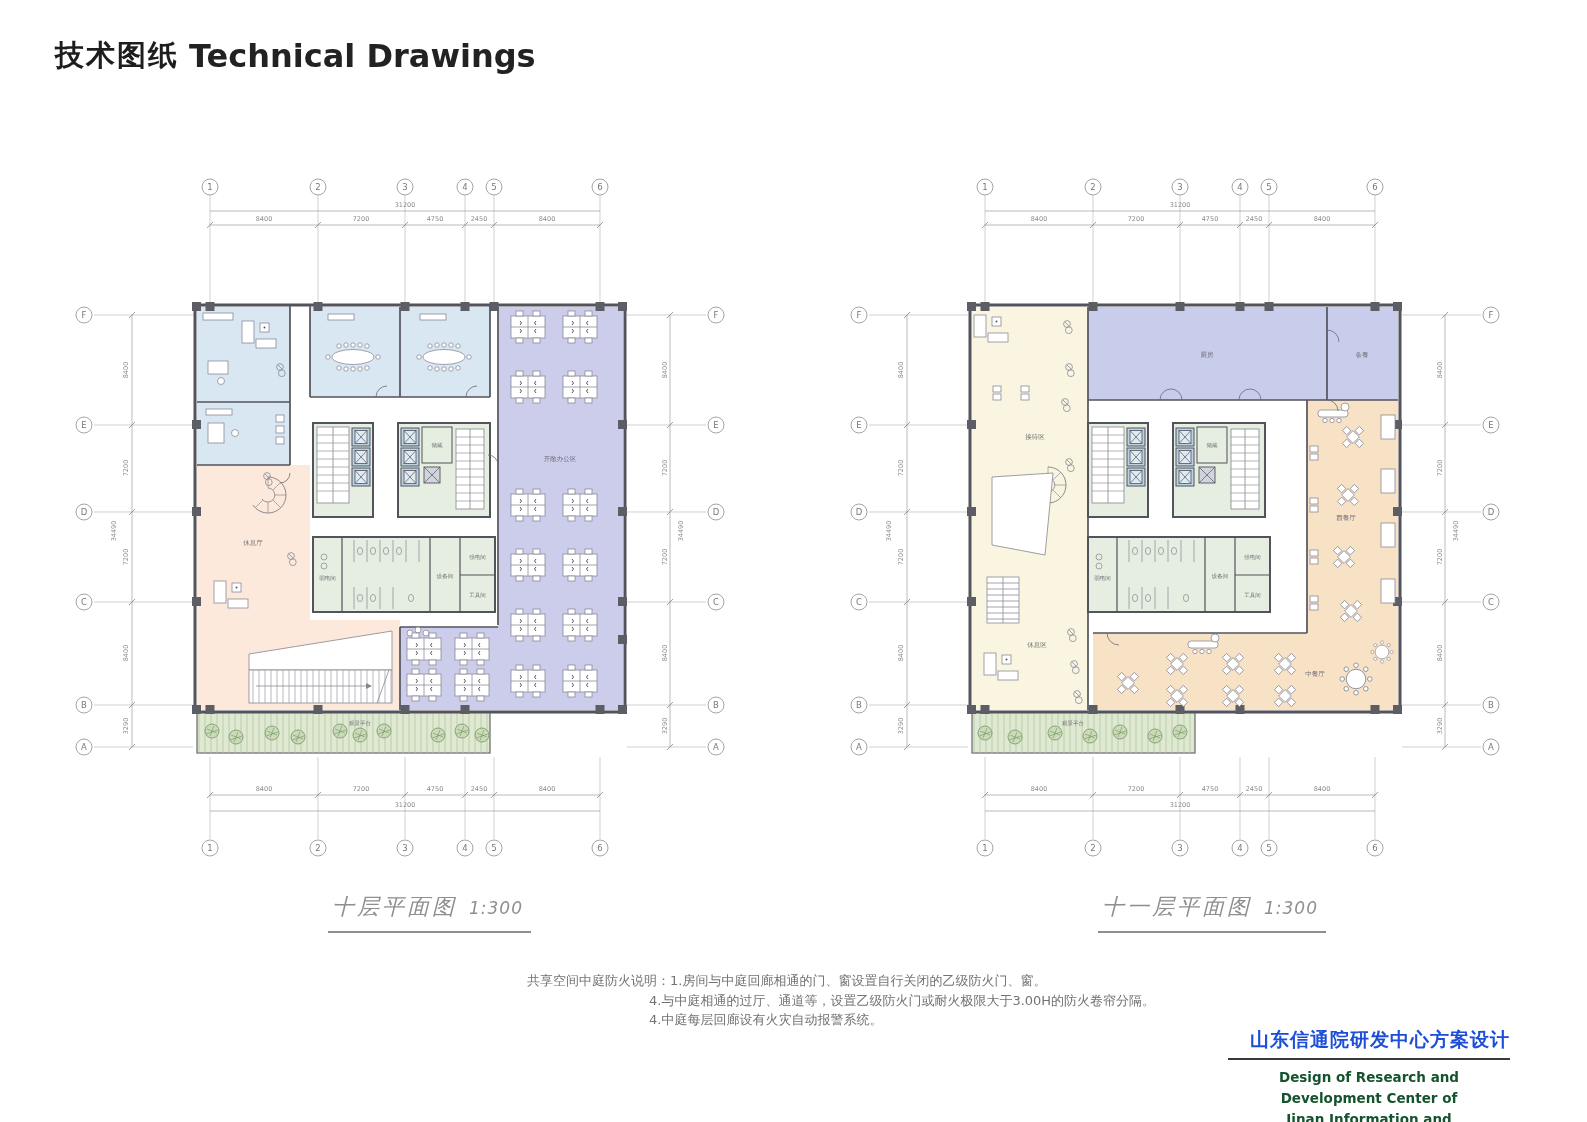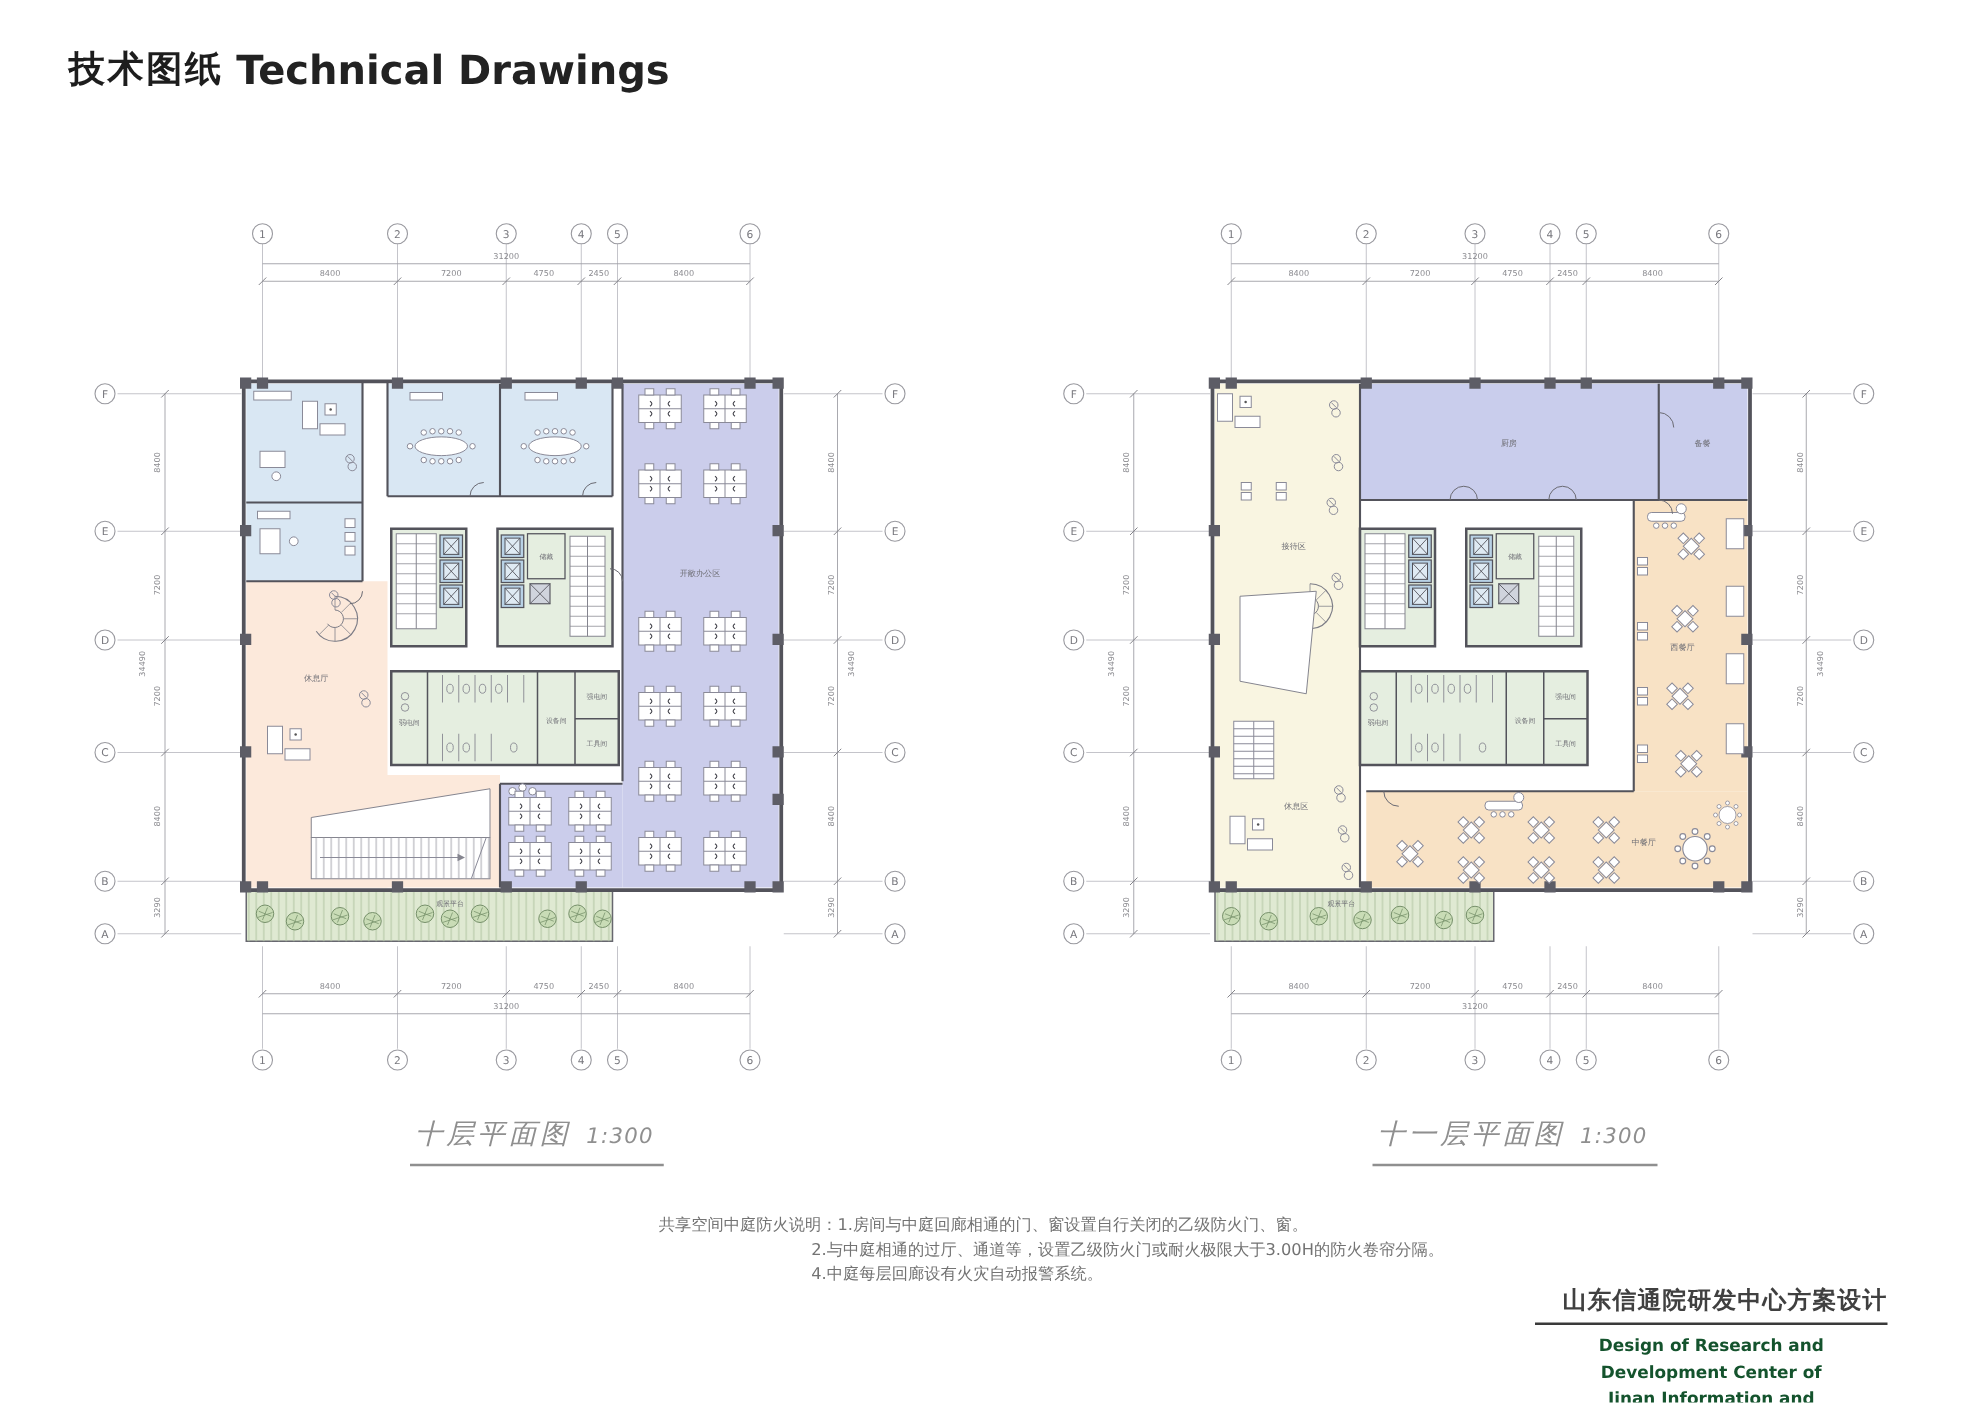--- a/index.html
+++ b/index.html
@@ -28,21 +28,21 @@
   .furl{stroke:#8a8a98;stroke-width:0.8;fill:none;}
   .door{stroke:#6a6a72;stroke-width:0.8;fill:none;}
   .plan-caption{position:absolute;top:892px;color:#8f8f8f;font-size:22px;letter-spacing:3px;
                 font-weight:400;border-bottom:2px solid #8f8f8f;padding:0 8px 9px 4px;font-style:italic;}
   .plan-caption .scale{font-size:17px;letter-spacing:1px;margin-left:12px;color:#8f8f8f;}
   #caption10{left:328px;}
   #caption11{left:1098px;}
   .notes{position:absolute;left:527px;top:971px;font-size:13px;color:#737373;line-height:19.5px;white-space:nowrap;}
   .notes .indent{margin-left:122px;}
   .footer{position:absolute;right:77px;top:1027px;width:282px;}
-  .footer-zh{font-size:19px;font-weight:bold;color:#404040;text-align:right;letter-spacing:1px;}
+  .footer-zh{font-size:19px;font-weight:bold;color:#1d4ed8;text-align:right;letter-spacing:1px;}
   .footer-rule{height:2px;background:#3a3a3a;margin:5px 0 7px 0;}
   .footer-en{font-size:13.5px;font-weight:bold;color:#14532d;text-align:center;line-height:21px;}
 </style>
 </head>
 <body>
 
 <div class="sheet-title">
   <span class="zh">技术图纸</span>
   <span class="en">Technical Drawings</span>
 </div>
@@ -754,21 +754,21 @@
 
 <div class="plan-caption" id="caption10">
   <span>十层平面图</span><span class="scale">1:300</span>
 </div>
 <div class="plan-caption" id="caption11">
   <span>十一层平面图</span><span class="scale">1:300</span>
 </div>
 
 <div class="notes">
   <div><span>共享空间中庭防火说明：</span><span>1.房间与中庭回廊相通的门、窗设置自行关闭的乙级防火门、窗。</span></div>
-  <div class="indent">2.与中庭相通的过厅、通道等，设置乙级防火门或耐火极限大于3.00H的防火卷帘分隔。</div>
+  <div class="indent">4.与中庭相通的过厅、通道等，设置乙级防火门或耐火极限大于3.00H的防火卷帘分隔。</div>
   <div class="indent">4.中庭每层回廊设有火灾自动报警系统。</div>
 </div>
 
 <div class="footer">
   <div class="footer-zh">山东信通院研发中心方案设计</div>
   <div class="footer-rule"></div>
   <div class="footer-en">Design of Research and Development Center of</div>
   <div class="footer-en">Jinan Information and Communication Institute</div>
 </div>
 

